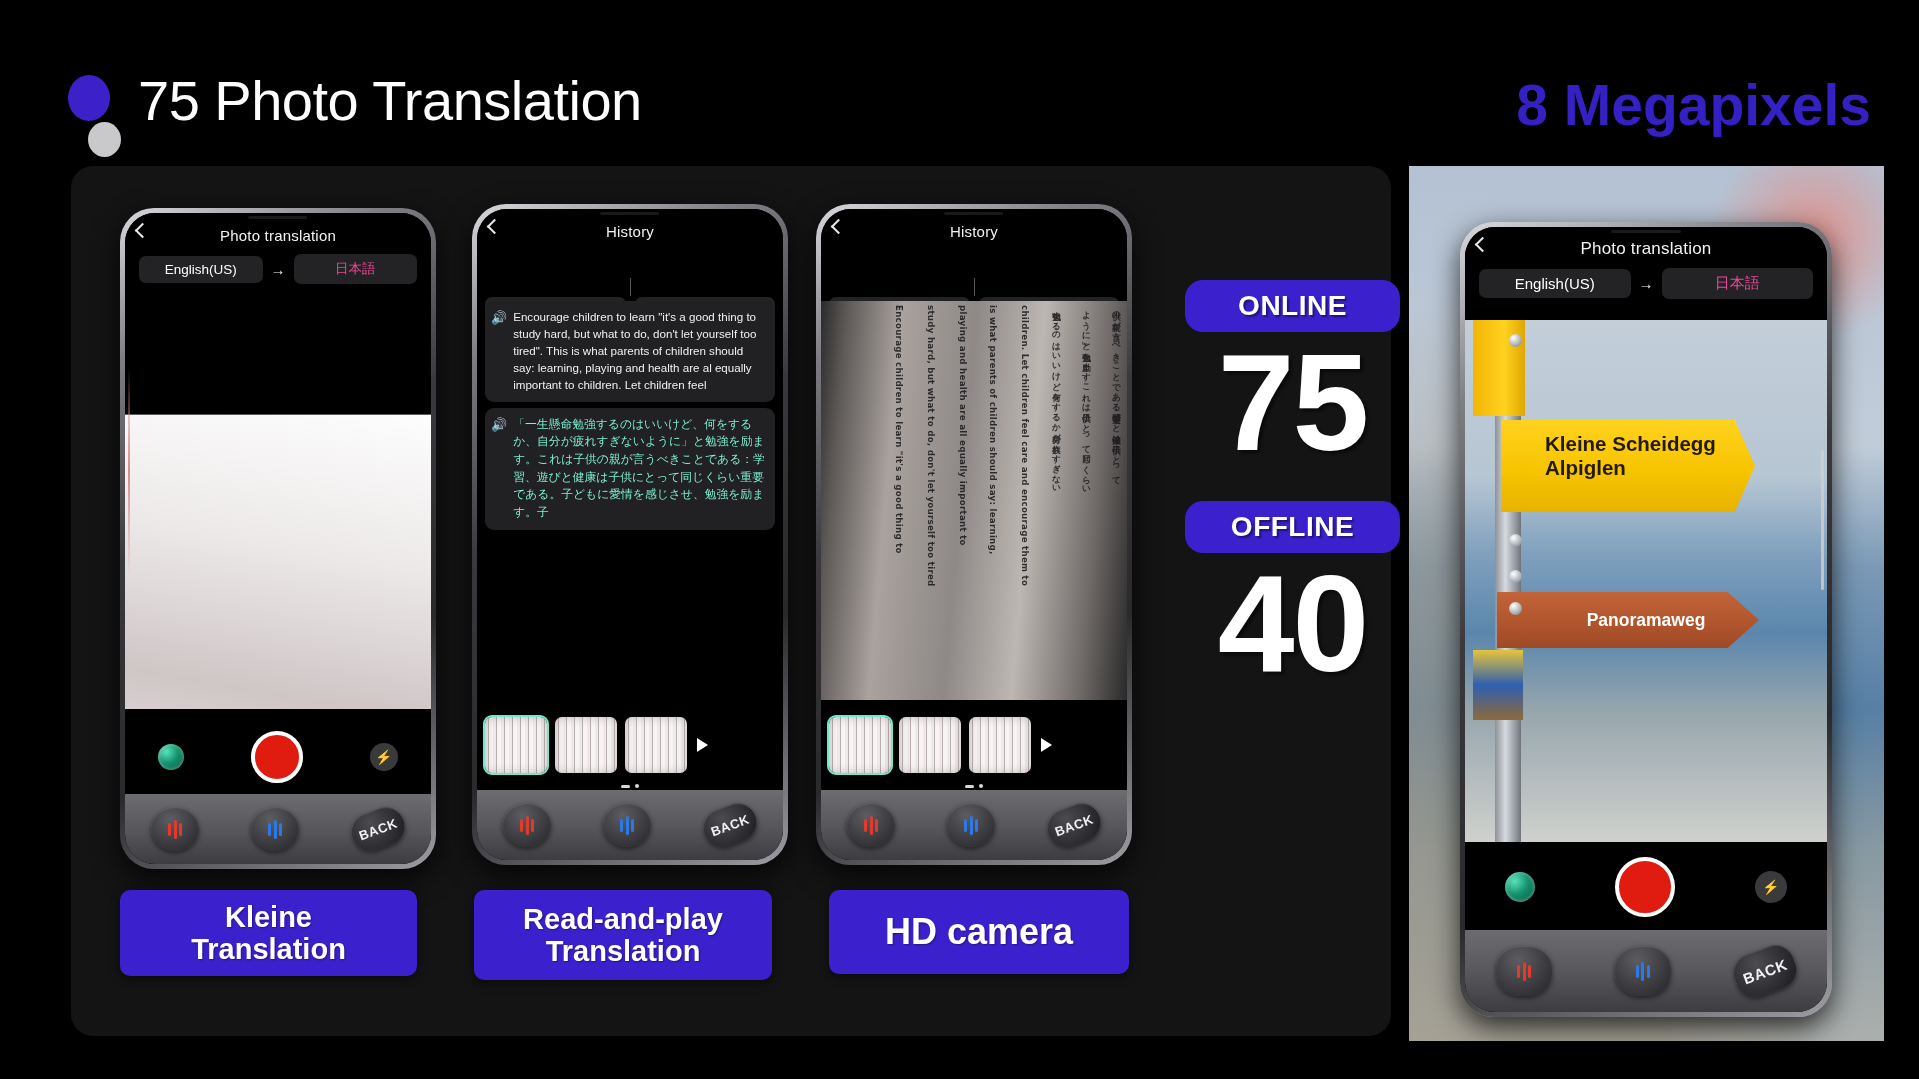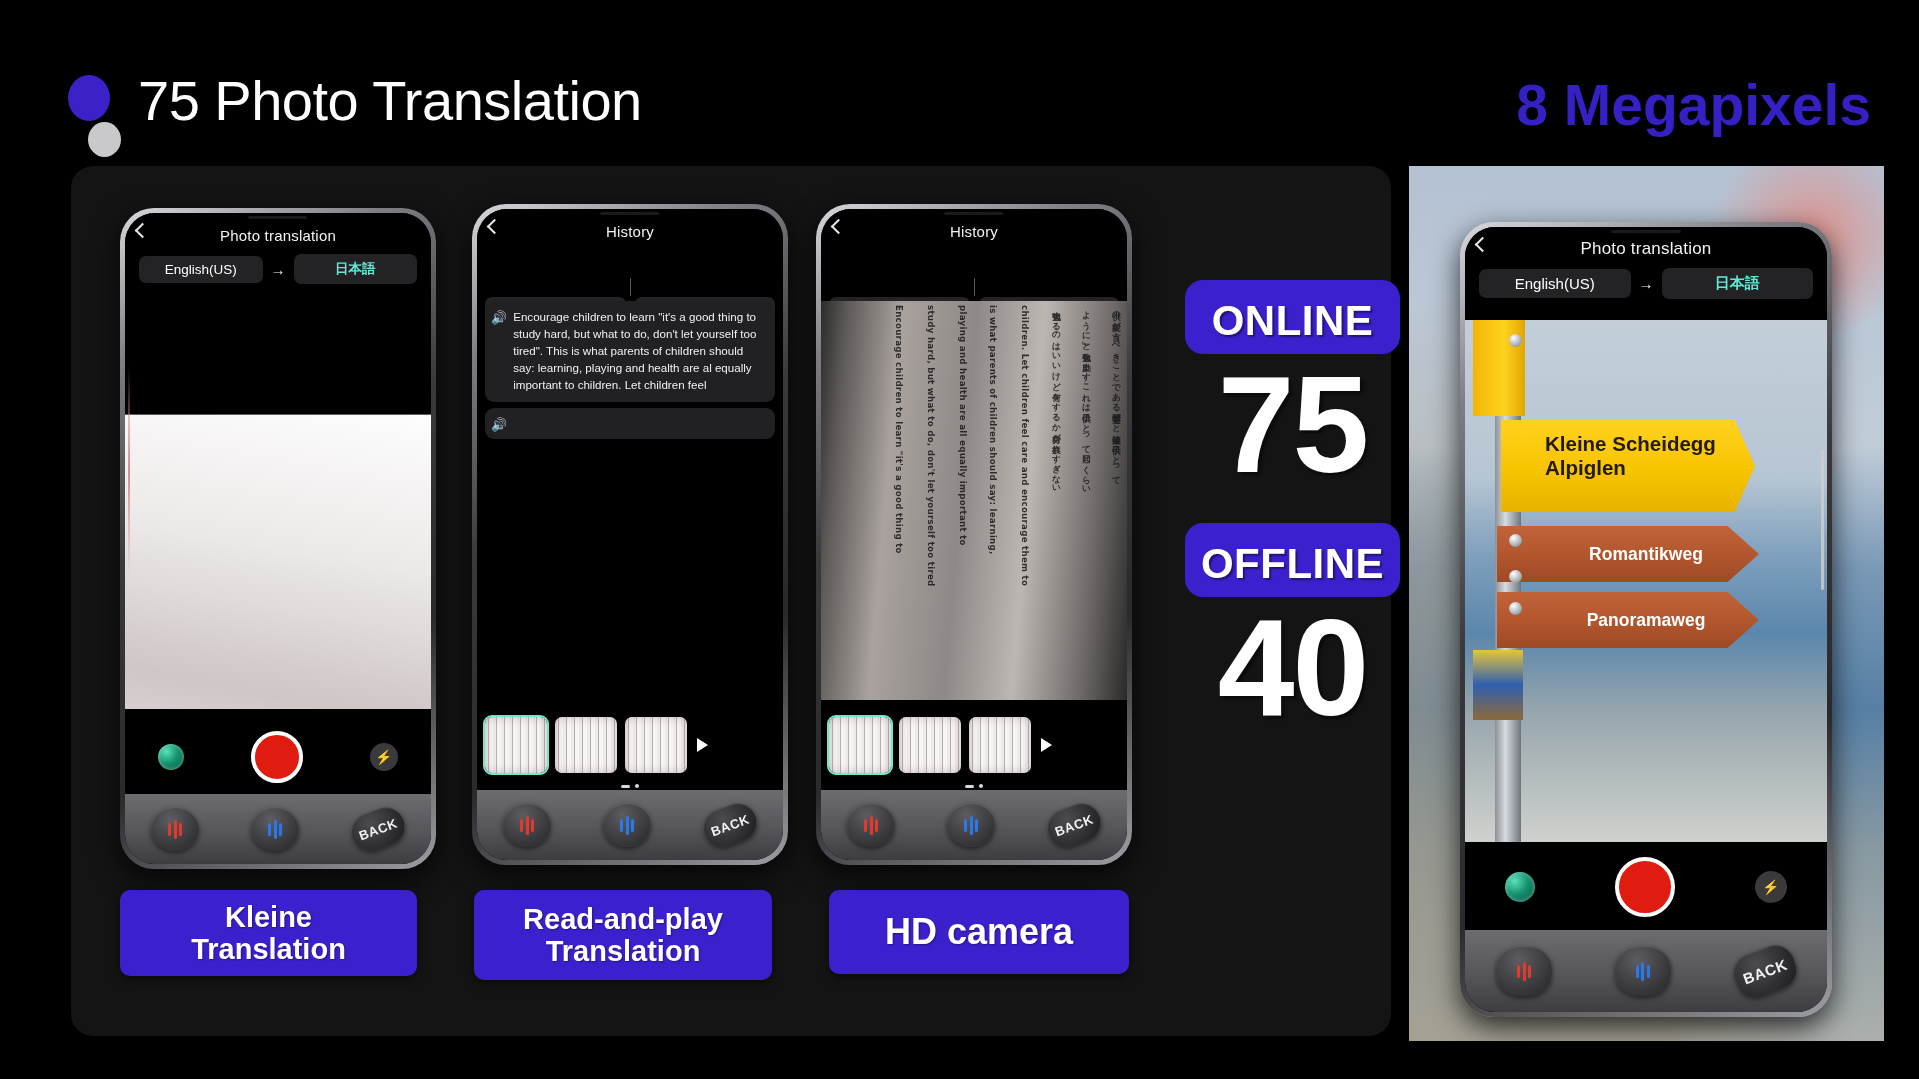--- a/index.html
+++ b/index.html
@@ -94,21 +94,21 @@
   .nav-title {
     width: 100%; text-align: center; color:#f2f2f2; font-size: 15px; font-weight: 400;
     letter-spacing: .2px;
   }
 
   .lang-row { display:flex; align-items:center; gap:8px; padding: 7px 14px 6px; }
   .lang-chip {
     background:#232325; color:#fff; font-size:13.5px; border-radius: 7px;
     padding: 6px 10px; flex: 1; text-align:center; white-space:nowrap;
   }
-  .lang-chip.jp { color:#5eead4;font-weight:bold; }
+  .lang-chip.jp { color:#ec4899; }
   .arrow-lr { color:#eee; font-size: 15px; flex: 0 0 auto; }
 
   .tab-row { display:flex; align-items:center; padding: 6px 8px 4px; gap: 4px; }
   .tab {
     flex:1; background:#232325; color:#f1f1f1; font-size: 14px; text-align:center;
     padding: 6px 0; border-radius: 7px; margin-top: 48px;
   }
   .tab.active { color:#5fe8c8; }
   .tab-sep { width:1px; height: 18px; background:#55555a; }
 
@@ -209,22 +209,22 @@
     position:absolute; top: 4px; height: calc(100% - 8px);
     writing-mode: vertical-rl; font-size: 8.6px; line-height: 1.5;
     color:#17171a; font-weight:600; letter-spacing:.3px; opacity:.85;
     font-family: "DejaVu Sans", sans-serif;
   }
 
   
   .stats { position: absolute; left: 1185px; top: 280px; width: 215px; text-align:center; }
   .stat-pill {
     background:#3b21ce; color:#fff; border-radius: 18px;
-    font-size: 42px; font-weight: 800; letter-spacing: .5px;
-    padding: 20px 0 12px; line-height: 1; text-shadow: 2px 2px 2px rgba(0,0,0,.45);
+    font-size: 28px; font-weight: 800; letter-spacing: .5px;
+    padding: 12px 0 12px; line-height: 1; text-shadow: 2px 2px 2px rgba(0,0,0,.45);
   }
   .stat-num {
     color:#fff; font-size: 138px; font-weight: 800; line-height: 1.02;
     letter-spacing: -2px; text-shadow: 3px 3px 3px rgba(0,0,0,.5);
   }
   .stat-gap { height: 28px; }
 
   
   .captions { position:absolute; left: 120px; top: 890px; display:flex; gap: 57px; }
   .cap {
@@ -344,20 +344,21 @@
           <span class="tab-sep"></span>
           <span class="tab active">Text</span>
         </div>
         <div class="bubbles">
           <div class="bubble">
             <span class="spk">🔊</span>
             <p>Encourage children to learn "it's a good thing to study hard, but what to do, don't let yourself too tired". This is what parents of children should say: learning, playing and health are al equally important to children. Let children feel</p>
           </div>
           <div class="bubble jp">
             <span class="spk">🔊</span>
+            <p>「一生懸命勉強するのはいいけど、何をするか、自分が疲れすぎないように」と勉強を励ます。これは子供の親が言うべきことである：学習、遊びと健康は子供にとって同じくらい重要である。子どもに愛情を感じさせ、勉強を励ます。子</p>
           </div>
         </div>
         <div class="thumbs">
           <div class="thumb sel"></div>
           <div class="thumb"></div>
           <div class="thumb"></div>
           <div class="play-tri"></div>
         </div>
         <div class="dots-mini">
             <i></i>
@@ -454,21 +455,20 @@
         <div class="signview">
           <div class="pole"></div>
           <div class="pole-yellow"></div>
           <div class="bolt" style="left:44px; top:14px"></div>
           <div class="bolt" style="left:44px; top:112px"></div>
           <div class="bolt" style="left:44px; top:170px"></div>
           <div class="sign sign-yellow">
             <div>Kleine Scheidegg</div>
             <div>Alpiglen</div>
           </div>
-          <div class="sign sign-brown sb1">Romantikweg</div>
           <div class="sign sign-brown sb2">Panoramaweg</div>
           <div class="bolt" style="left:44px; top:214px"></div>
           <div class="bolt" style="left:44px; top:250px"></div>
           <div class="bolt" style="left:44px; top:282px"></div>
           <div class="sign-colorstrip"></div>
           <div class="scroll-rail"></div>
         </div>
         <div class="cam-bar" style="height:86px">
           <div class="gem" style="width:30px;height:30px"></div>
           <div class="shutter" style="width:60px;height:60px"></div>

